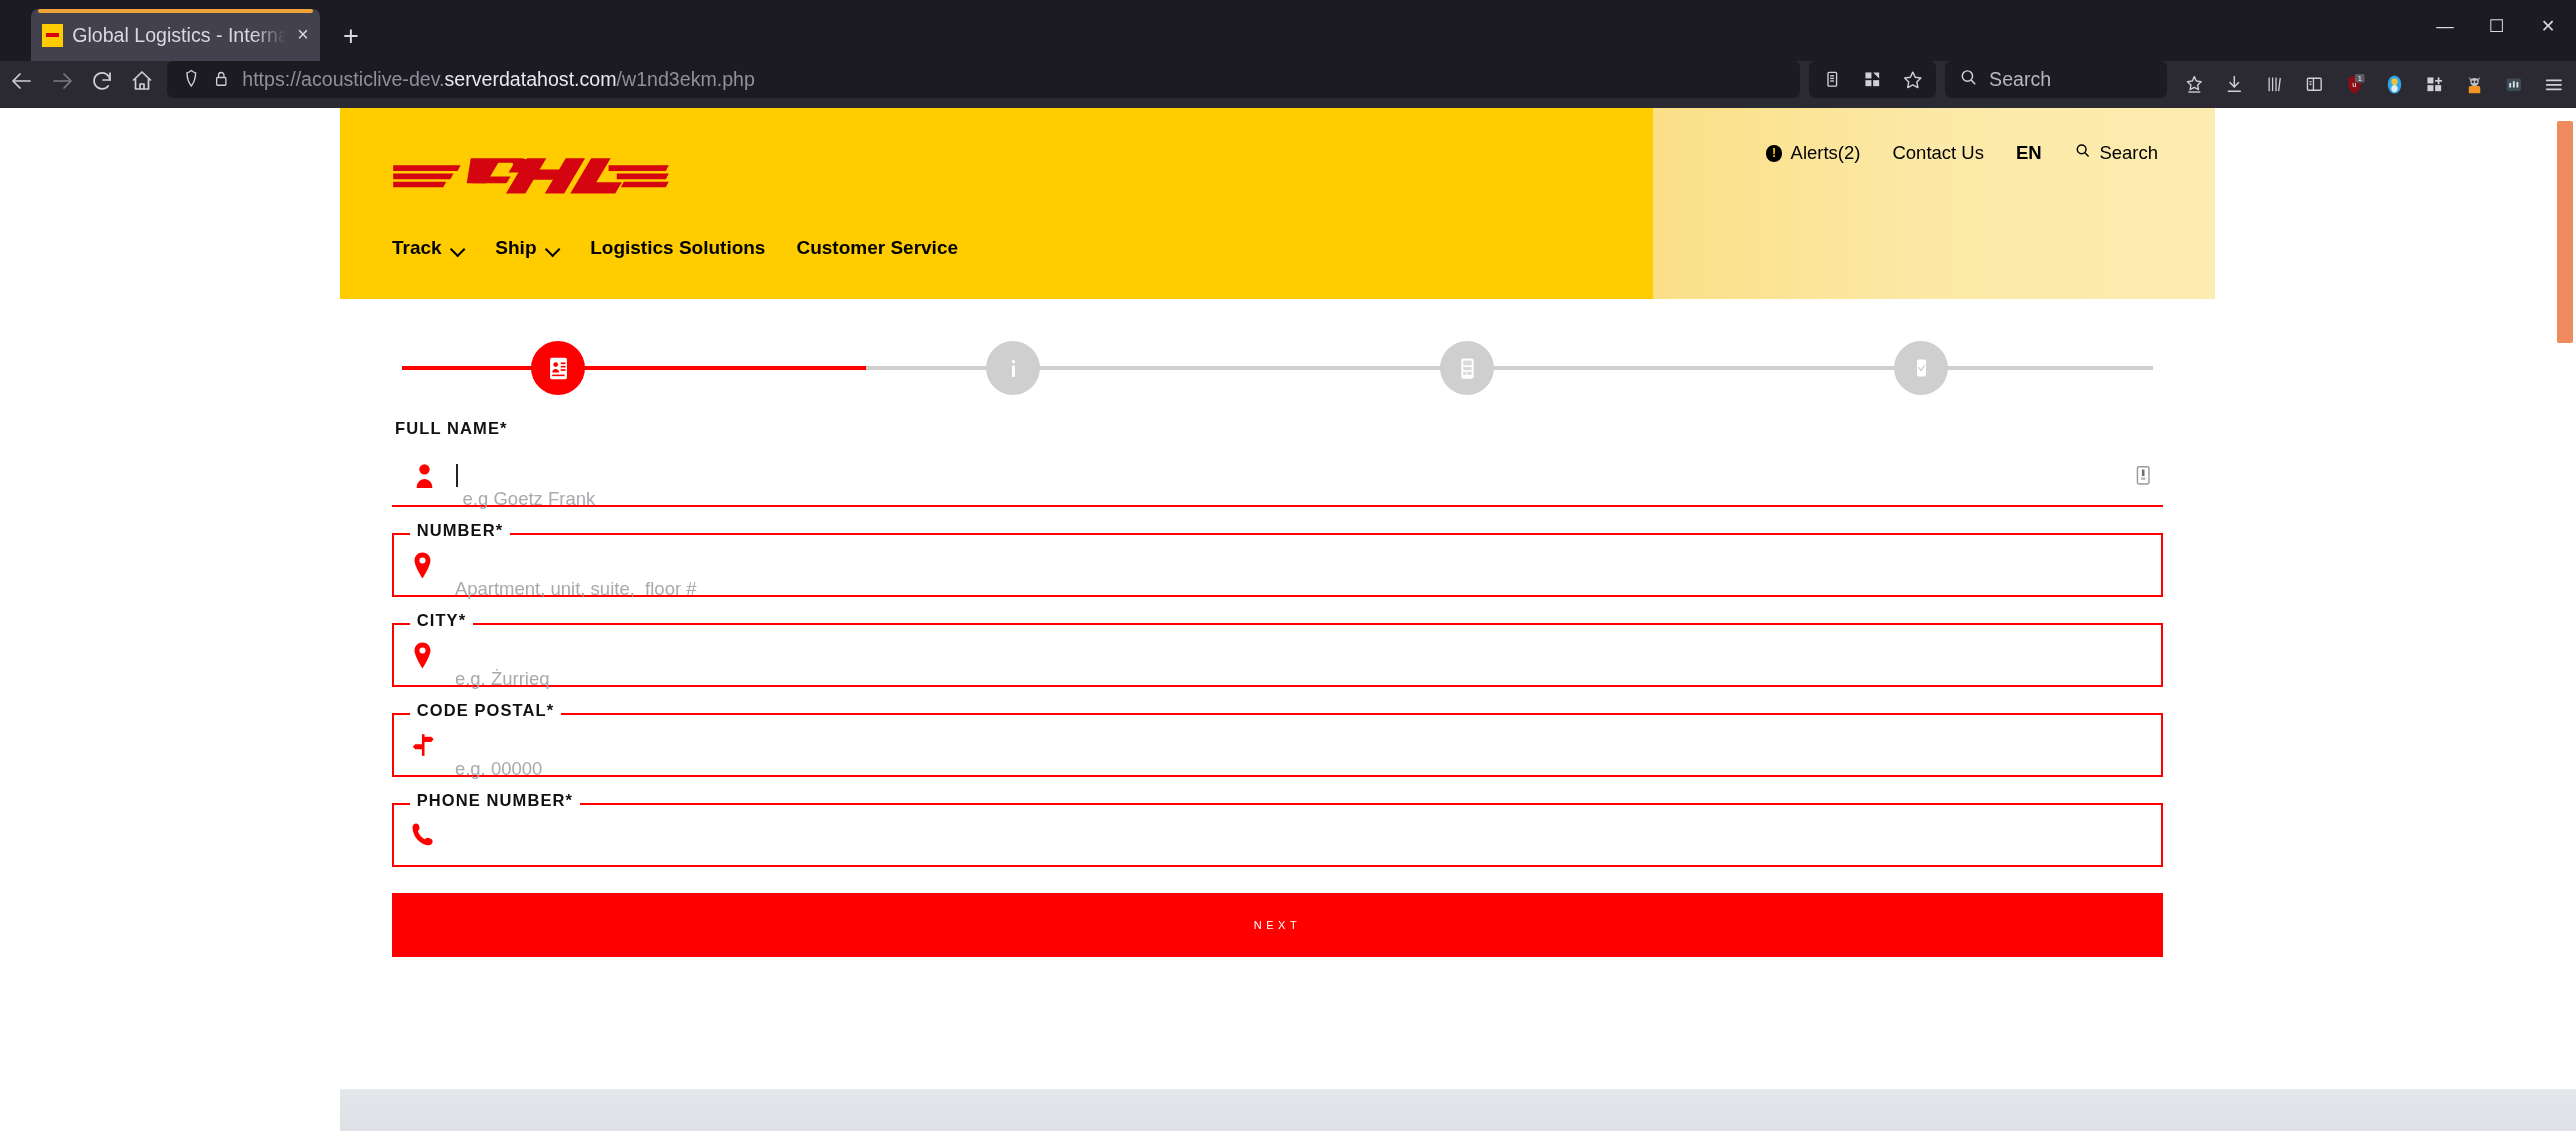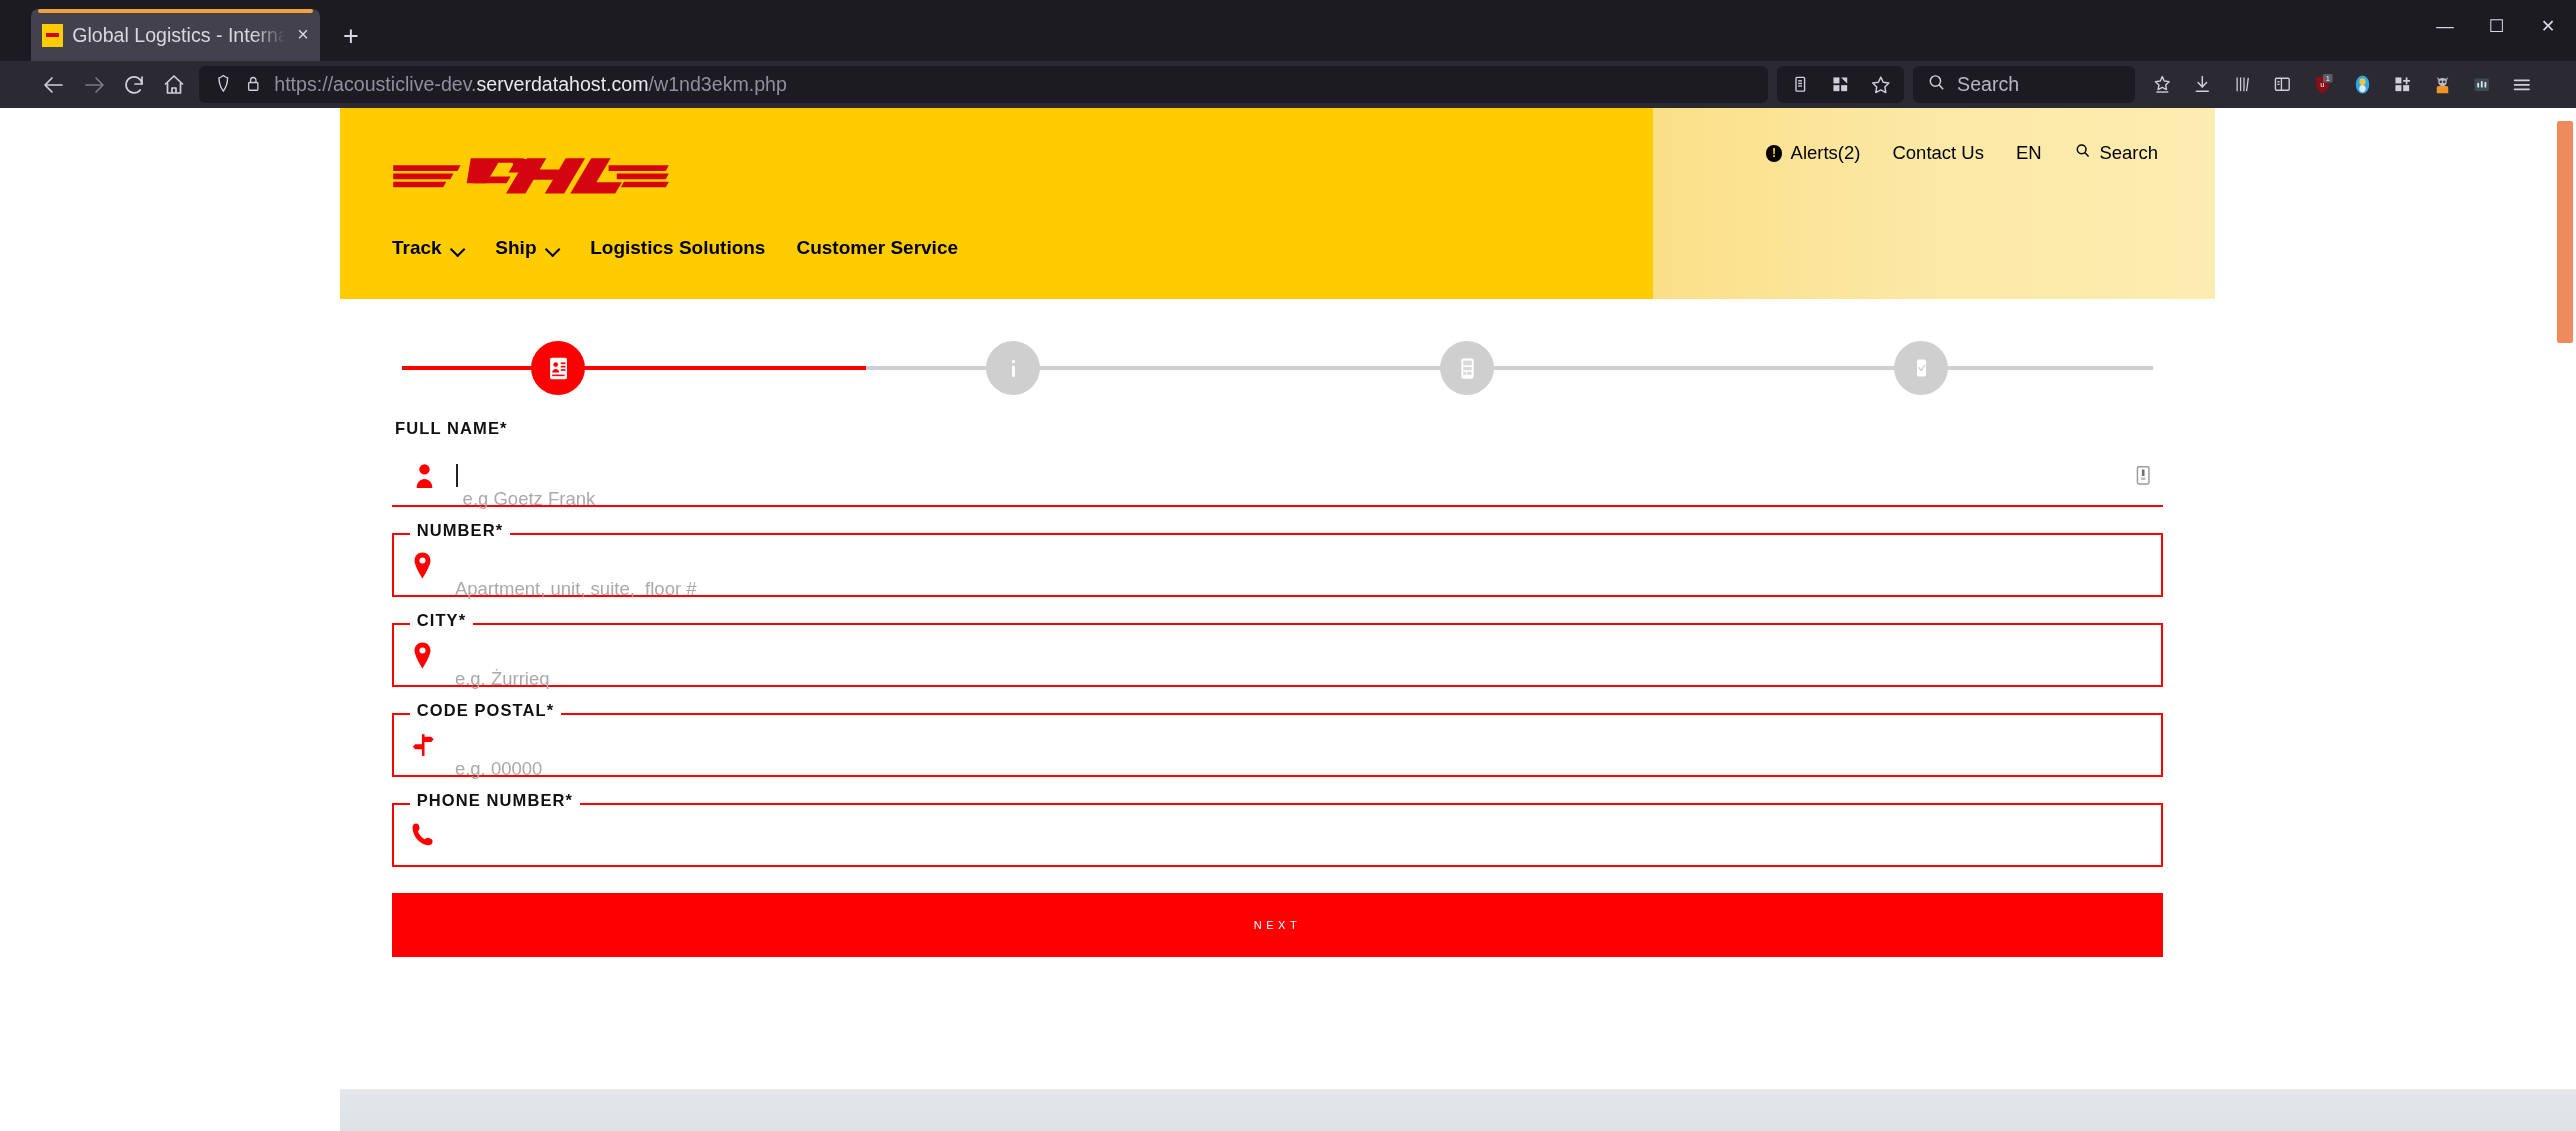--- a/index.html
+++ b/index.html
@@ -69,22 +69,22 @@
   .wincontrols {
     position: absolute; right: 17.5px; top: 17.5px;
     display: flex; gap: 31px; align-items: center;
     color: #d8d8e0;
   }
   .wc { font-size: 17.5px; line-height: 1; width: 20.6px; text-align: center; }
 
   .navbar {
     height: 47px;
     background: #2b2a33;
-    display: flex; align-items: center;
-    padding: 0 34px;
+    display: flex; 
+    padding: 0 2px;
     gap: 0;
   }
   .navbtn {
     width: 40px; height: 40px;
     display: flex; align-items: center; justify-content: center;
     color: #cfcfd8;
   }
   .navbtn svg { display: block; }
   .urlbar {
     flex: 1;
@@ -161,21 +161,21 @@
     display: flex; align-items: center; gap: 0;
     z-index: 4;
   }
   .topnav-item {
     display: flex; align-items: center; gap: 8.2px;
     color: #000;
     font-size: 18.5px;
     margin-left: 32px;
     white-space: nowrap;
   }
-  .topnav-item.lang { font-weight: normal; text-align: right; }
+  .topnav-item.lang { font-weight: bold; text-align: right; }
   .alert-dot {
     width: 16.5px; height: 16.5px; border-radius: 50%;
     background: #000; color: #ffcc00;
     font-size: 12.4px; font-weight: bold;
     display: flex; align-items: center; justify-content: center;
     line-height: 1;
   }
 
   .mainnav {
     position: absolute; left: 52px; top: 129px;

